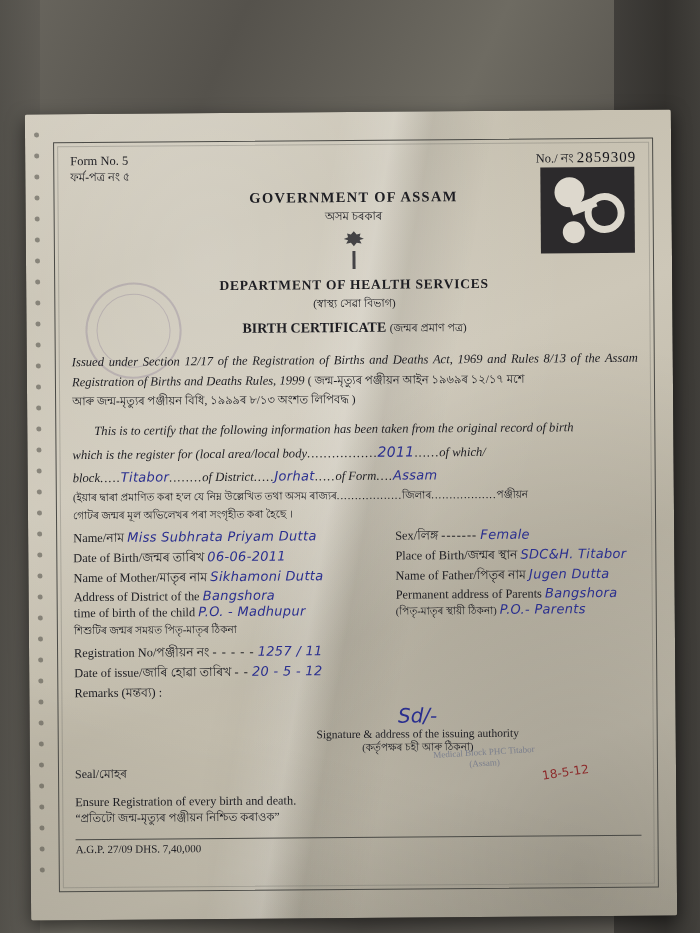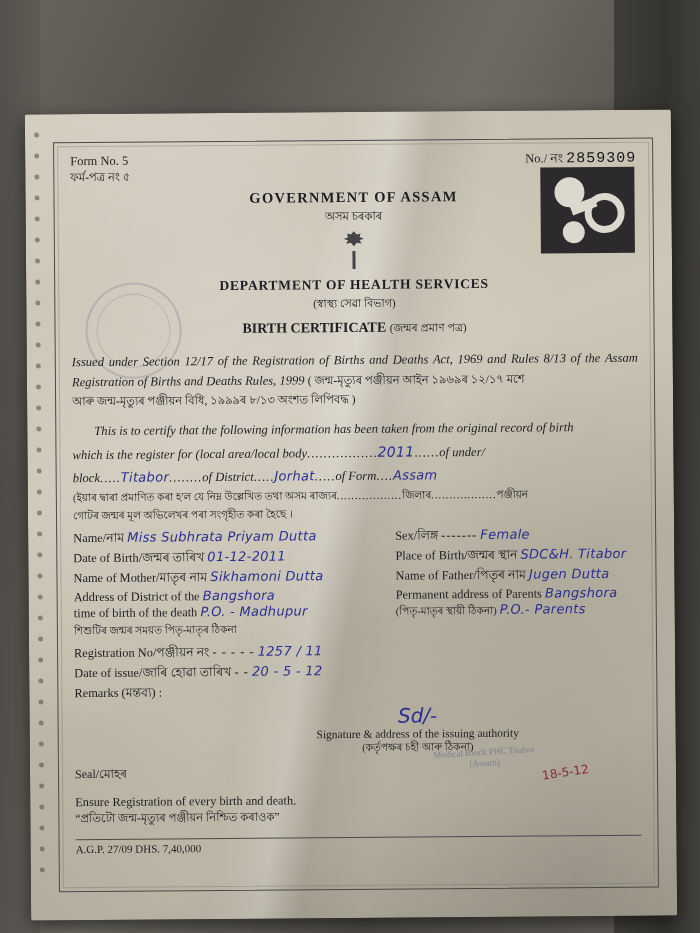--- a/index.html
+++ b/index.html
@@ -46,21 +46,21 @@
   .border-box{position:absolute;left:28px;top:28px;right:18px;bottom:28px;
     border:1px solid #4a4a46;}
   .border-box:after{content:"";position:absolute;inset:3px;border:1px solid #6b6b64;opacity:.35;}
 
   .content{position:absolute;inset:0;padding:10px 16px;color:#1d1d22;}
 
   .row{display:flex;justify-content:space-between;align-items:flex-start;}
   .formno{font-size:12.5px;line-height:1.35;}
   .formno .ln2{font-size:11.5px;}
   .nobox{font-size:12.5px;text-align:right;}
-  .nored{font-family:Liberation Mono, monospace;font-size:15px;letter-spacing:1px;color:#14141a;}
+  .nored{font-family:Liberation Serif, serif;font-size:15px;letter-spacing:1px;color:#14141a;}
 
   .center{text-align:center;}
   .gov{font-size:14.5px;font-weight:bold;letter-spacing:1.3px;margin-top:6px;}
   .gov-as{font-size:11.5px;margin-top:2px;}
   .emblem{width:34px;height:44px;margin:2px auto 0;position:relative;opacity:.85;}
   .emblem:before{content:"";position:absolute;left:50%;top:2px;transform:translateX(-50%);
      width:24px;height:22px;background:#2b2b30;
      clip-path:polygon(50% 0,62% 14%,78% 10%,74% 26%,92% 34%,74% 40%,82% 56%,62% 52%,50% 68%,38% 52%,18% 56%,26% 40%,8% 34%,26% 26%,22% 10%,38% 14%);}
   .emblem:after{content:"";position:absolute;left:50%;bottom:4px;transform:translateX(-50%);
      width:3px;height:18px;background:#2b2b30;}
@@ -199,21 +199,21 @@
 
         <div class="issued">
           <span>Issued under Section 12/17 of the Registration of Births and Deaths Act, 1969 and Rules 8/13 of the Assam Registration of Births and Deaths Rules, 1999</span>
           <span class="as">( জন্ম-মৃত্যুৰ পঞ্জীয়ন আইন ১৯৬৯ৰ ১২/১৭ মশে</span>
           <span class="as as-small">আৰু জন্ম-মৃত্যুৰ পঞ্জীয়ন বিধি, ১৯৯৯ৰ ৮/১৩ অংশত লিপিবদ্ধ )</span>
         </div>
 
         <div class="para">
           <div class="ital" style="text-indent:22px">This is to certify that the following information has been taken from the original record of birth</div>
           <div>
-            <span class="ital">which is the register for (local area/local body</span><span class="dots">.................</span><span class="hw big">2011</span><span class="dots">......</span><span class="ital">of under/</span>
+            <span class="ital">which is the register for (local area/local body</span><span class="dots">.................</span><span class="hw big">2011</span><span class="dots">......</span><span class="ital">of which/</span>
           </div>
           <div>
             <span class="ital">block</span><span class="dots">.....</span><span class="hw">Titabor</span><span class="dots">........</span><span class="ital">of District</span><span class="dots">.....</span><span class="hw">Jorhat</span><span class="dots">.....</span><span class="ital">of Form</span><span class="dots">....</span><span class="hw">Assam</span>
           </div>
           <div class="as-small">
             <span>(ইয়াৰ দ্বাৰা প্ৰমাণিত কৰা হ'ল যে নিম্ন উল্লেখিত তথা অসম ৰাজ্যৰ</span><span class="dots">..................</span><span>জিলাৰ</span><span class="dots">..................</span><span>পঞ্জীয়ন</span>
           </div>
           <div class="as-small">গোটৰ জন্মৰ মূল অভিলেখৰ পৰা সংগৃহীত কৰা হৈছে ।</div>
         </div>
 
@@ -227,21 +227,21 @@
             <div style="flex:1">
               <span class="lbl">Sex/লিঙ্গ</span>
               <span class="dots">-------</span>
               <span class="hw">Female</span>
             </div>
           </div>
 
           <div class="col2">
             <div style="flex:1.32">
               <span class="lbl">Date of Birth/জন্মৰ তাৰিখ</span>
-              <span class="hw">01-12-2011</span>
+              <span class="hw">06-06-2011</span>
             </div>
             <div style="flex:1">
               <span class="lbl">Place of Birth/জন্মৰ স্থান</span>
               <span class="hw">SDC&amp;H. Titabor</span>
             </div>
           </div>
 
           <div class="col2">
             <div style="flex:1.32">
               <span class="lbl">Name of Mother/মাতৃৰ নাম</span>
@@ -259,21 +259,21 @@
               <span class="hw">Bangshora</span>
             </div>
             <div style="flex:1">
               <span class="lbl">Permanent address of Parents</span>
               <span class="hw">Bangshora</span>
             </div>
           </div>
 
           <div class="col2">
             <div style="flex:1.32">
-              <span class="lbl">time of birth of the death</span>
+              <span class="lbl">time of birth of the child</span>
               <span class="hw">P.O. - Madhupur</span>
             </div>
             <div style="flex:1">
               <span class="lbl" style="font-size:10.5px">(পিতৃ-মাতৃৰ স্থায়ী ঠিকনা)</span>
               <span class="hw">P.O.- Parents</span>
             </div>
           </div>
 
           <div>
             <span class="lbl" style="font-size:10.5px">শিশুটিৰ জন্মৰ সময়ত পিতৃ-মাতৃৰ ঠিকনা</span>

